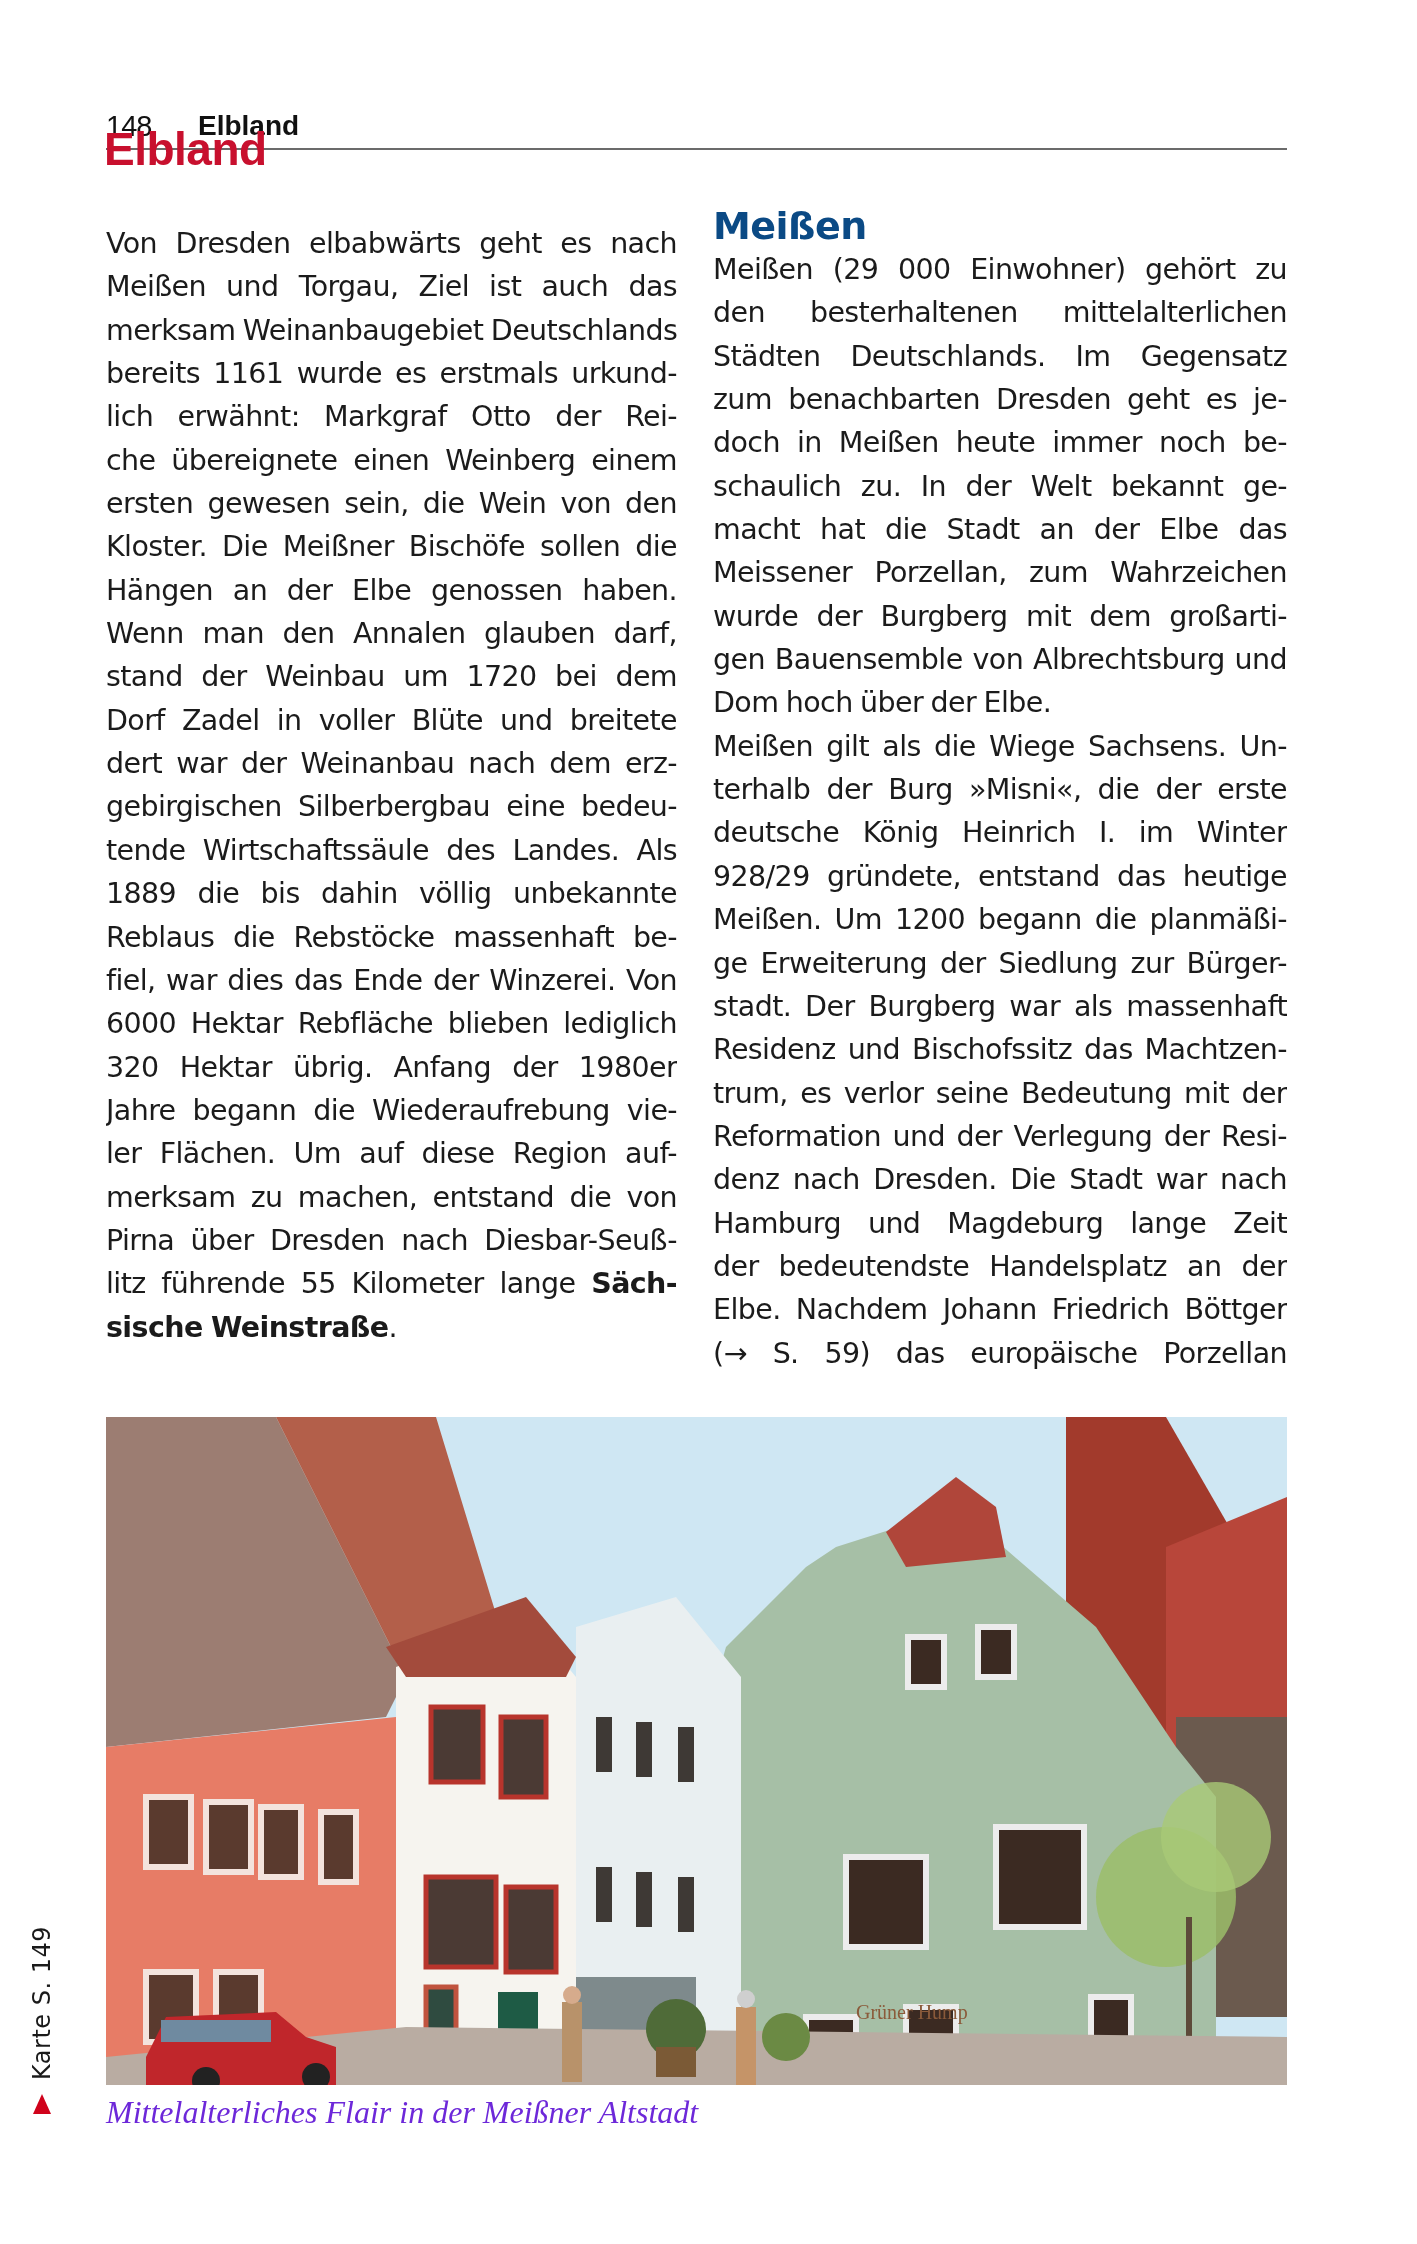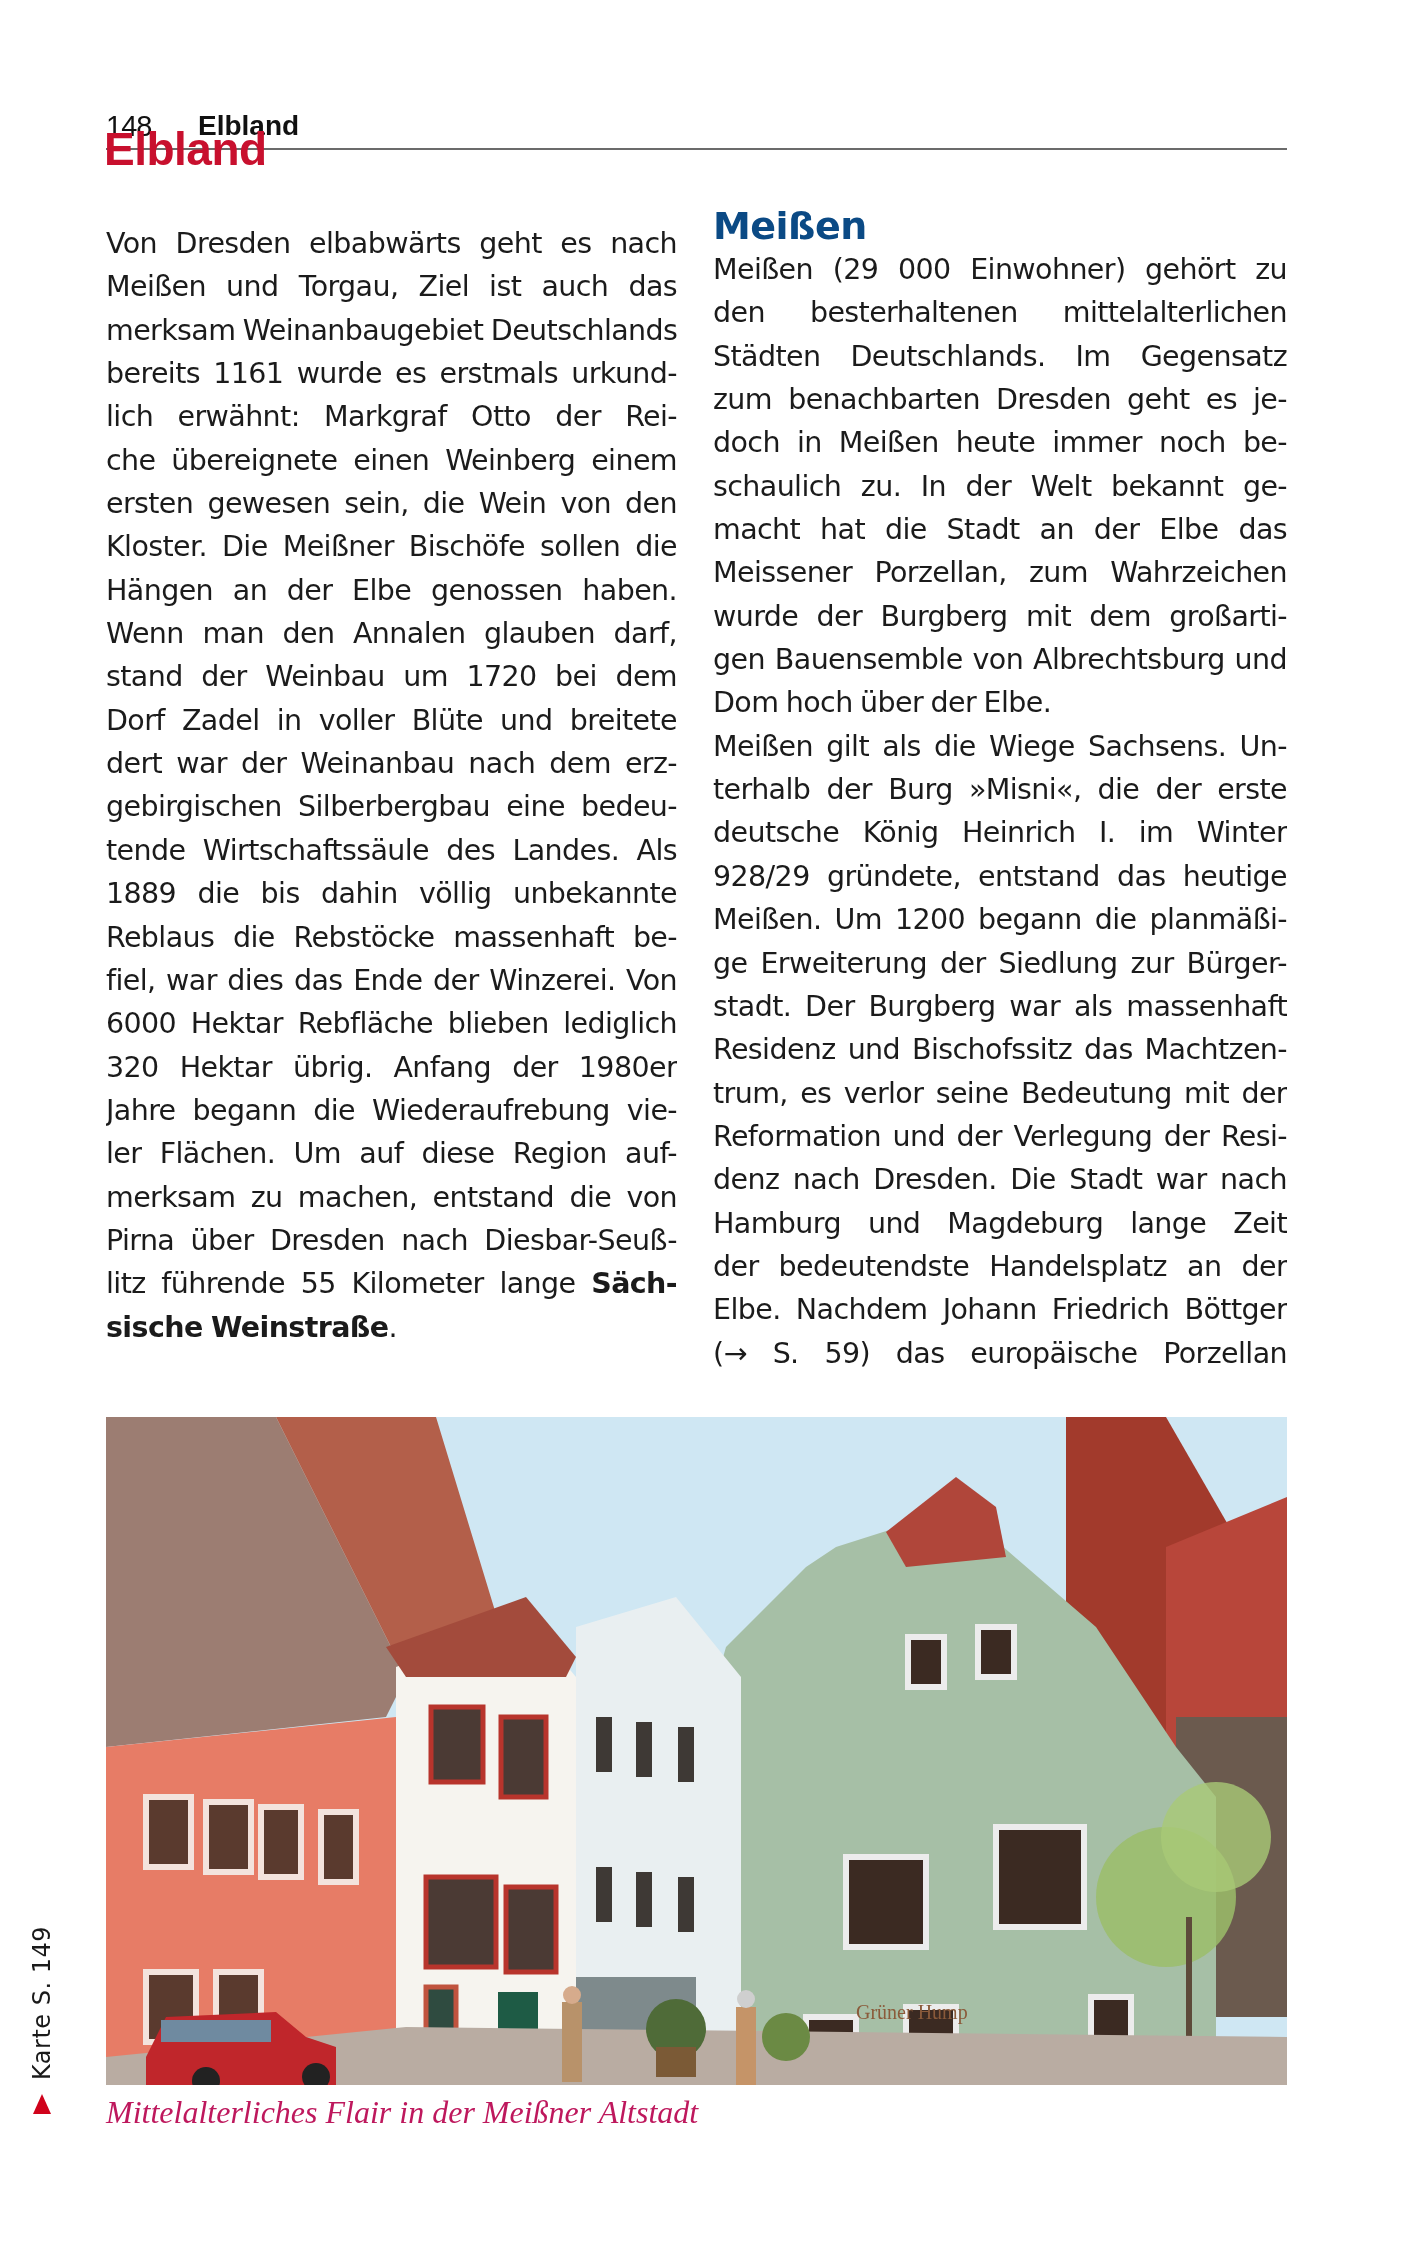--- a/index.html
+++ b/index.html
@@ -19,21 +19,21 @@
   .section-title { font-size: 38px; font-weight: bold; color: #0b4a85; height: 43px; line-height: 43px;
                    font-family: "DejaVu Sans", sans-serif; margin-top: 0; letter-spacing: -0.5px; }
   .line { font-size: 28.5px; line-height: 43.35px; height: 43.35px; white-space: nowrap;
           text-align: justify; text-align-last: justify; overflow: hidden;
           font-family: "DejaVu Sans", sans-serif; letter-spacing: -0.6px; word-spacing: -1px; color: #1b1b1b; }
   .line.last { text-align-last: left; }
   .line b { font-weight: bold; }
   .photo { position: absolute; left: 106px; top: 1417px; width: 1181px; height: 668px; overflow: hidden;
            background: #ec4899; }
   .caption { position: absolute; left: 106px; top: 2094px; font-family: "Liberation Serif", serif;
-             font-style: italic; font-size: 32px; color: #be185d; }
+             font-style: italic; font-size: 32px; color: #6d28d9; }
   .map-ref { position: absolute; left: 28px; top: 2080px; transform-origin: 0 0; transform: rotate(-90deg);
              font-family: "DejaVu Sans", sans-serif; font-size: 24px; color: #1a1a1a; white-space: nowrap; letter-spacing: 0.5px; }
   .map-triangle { position: absolute; left: 33px; top: 2094px; width: 0; height: 0;
                   border-left: 9px solid transparent; border-right: 9px solid transparent;
                   border-bottom: 20px solid #d0021b; }
 </style>
 </head>
 <body>
 
 <header class="running-head">

